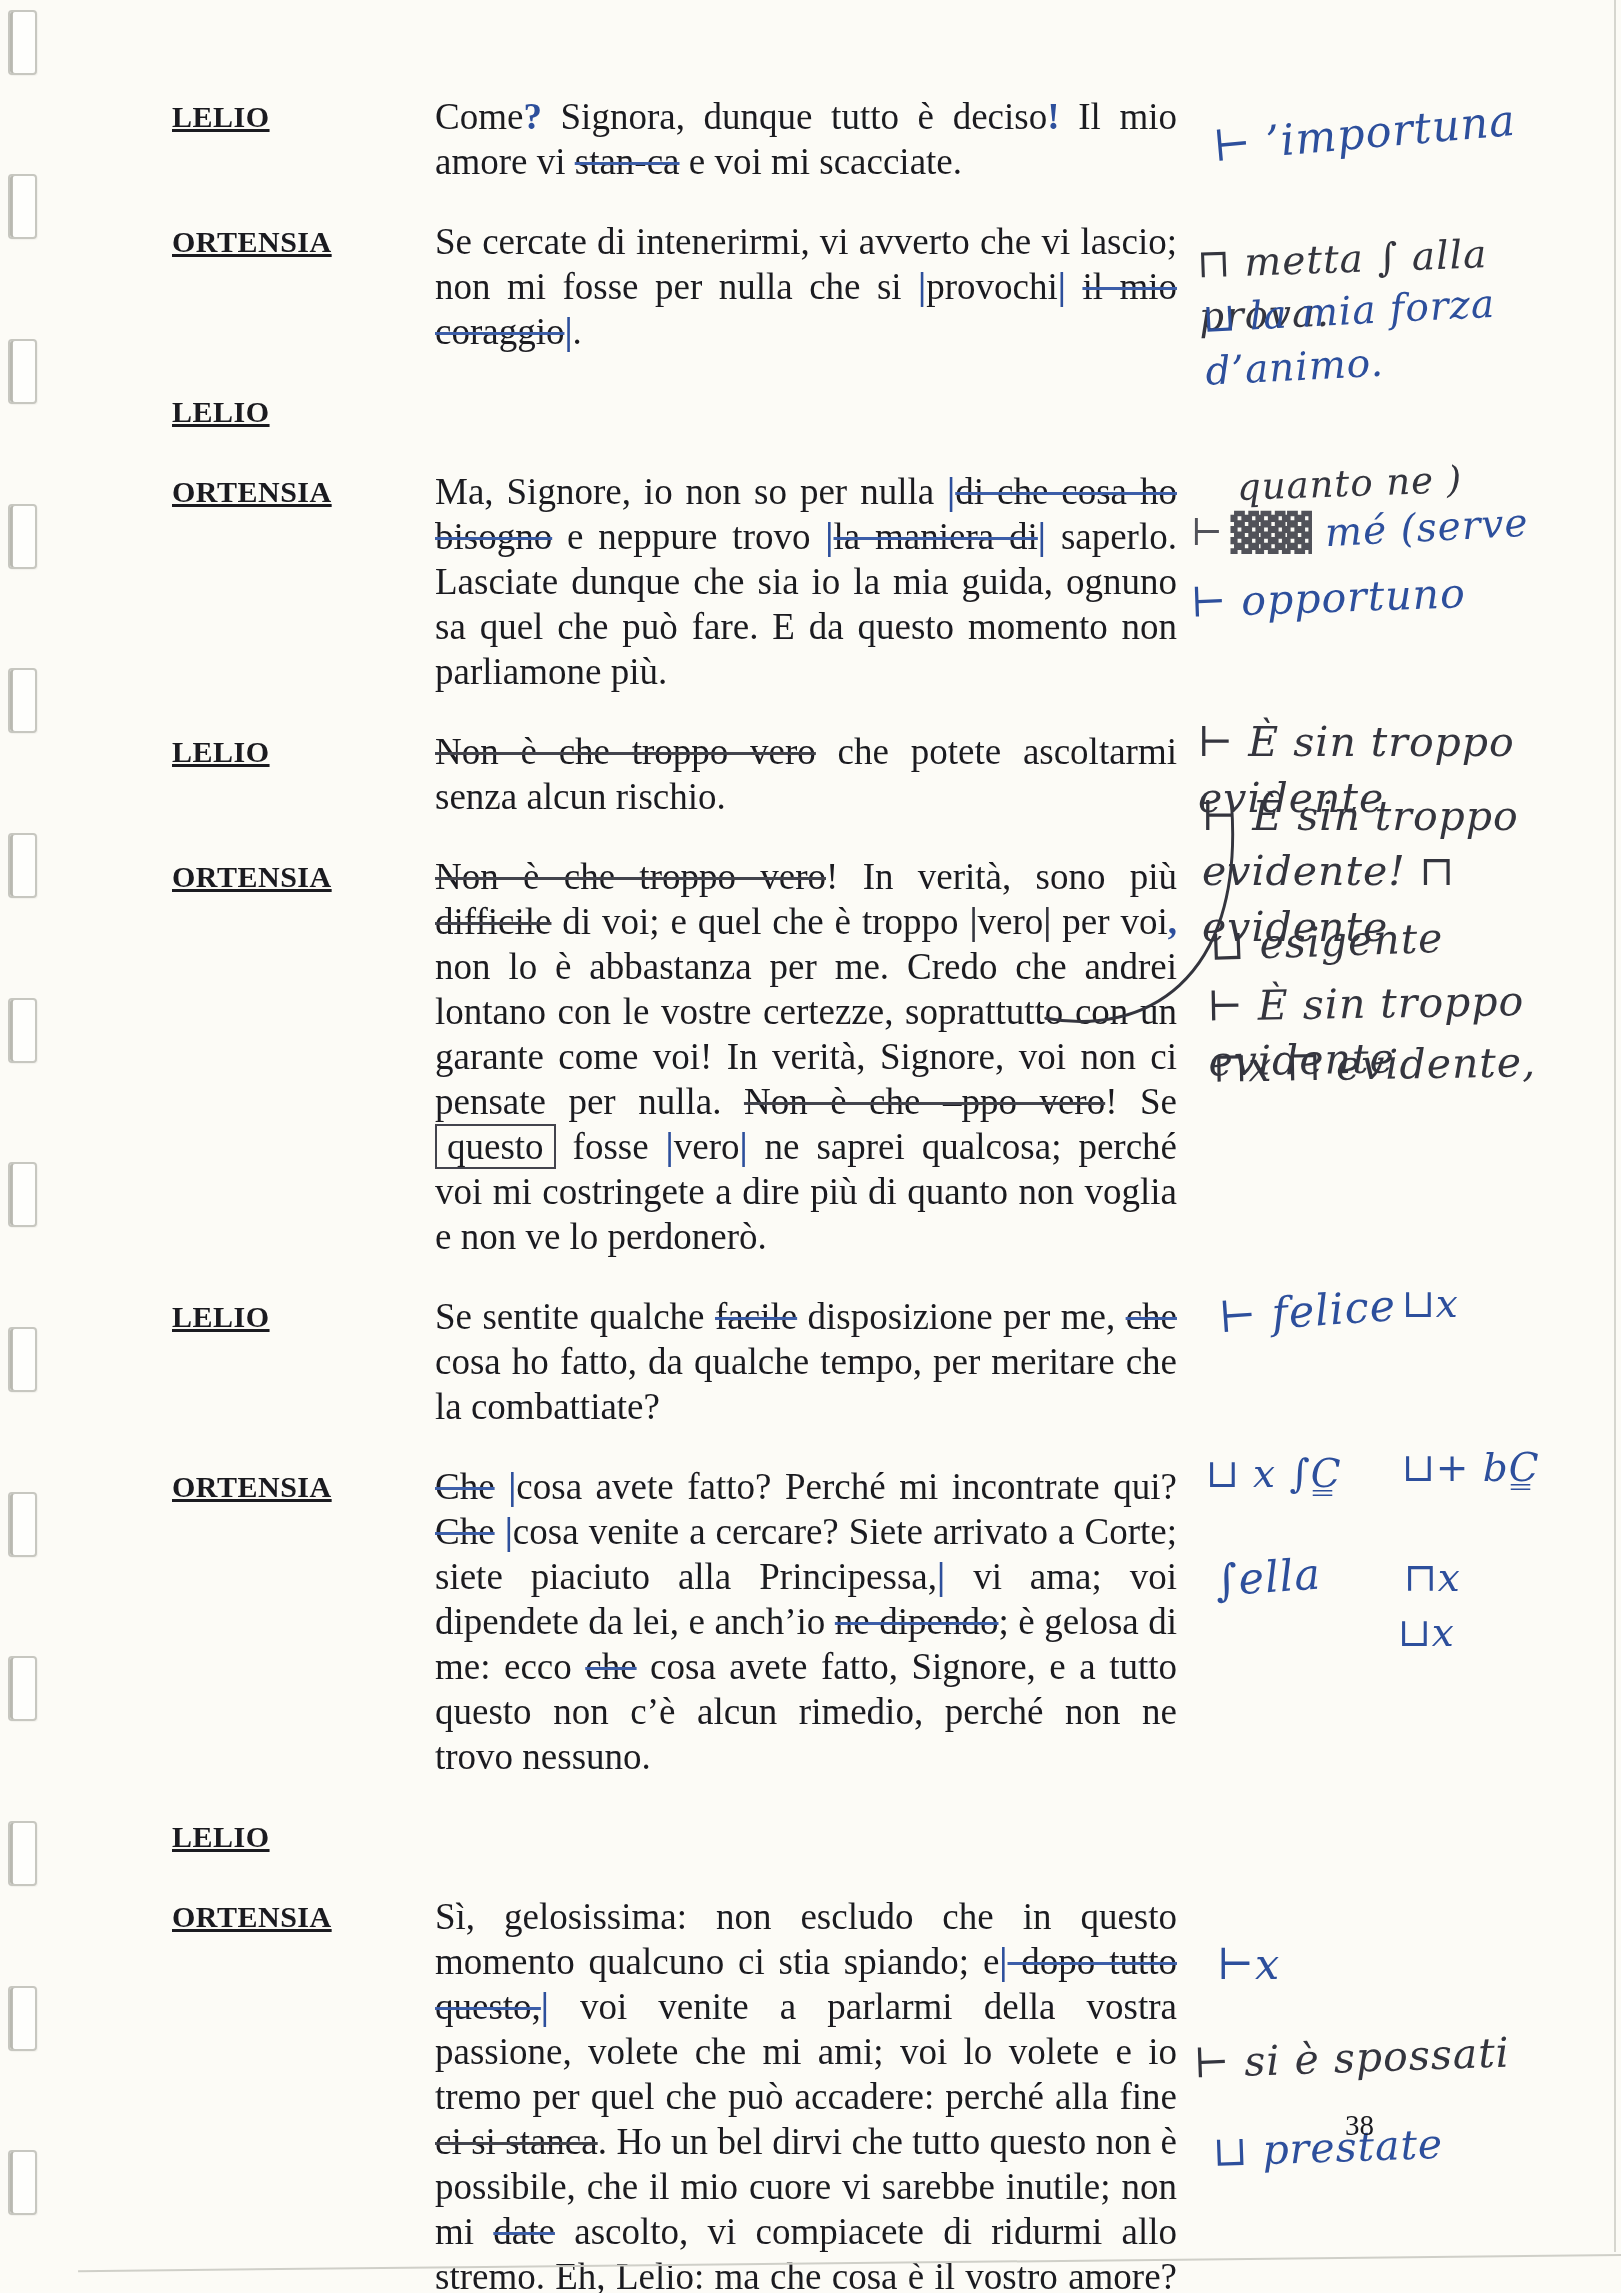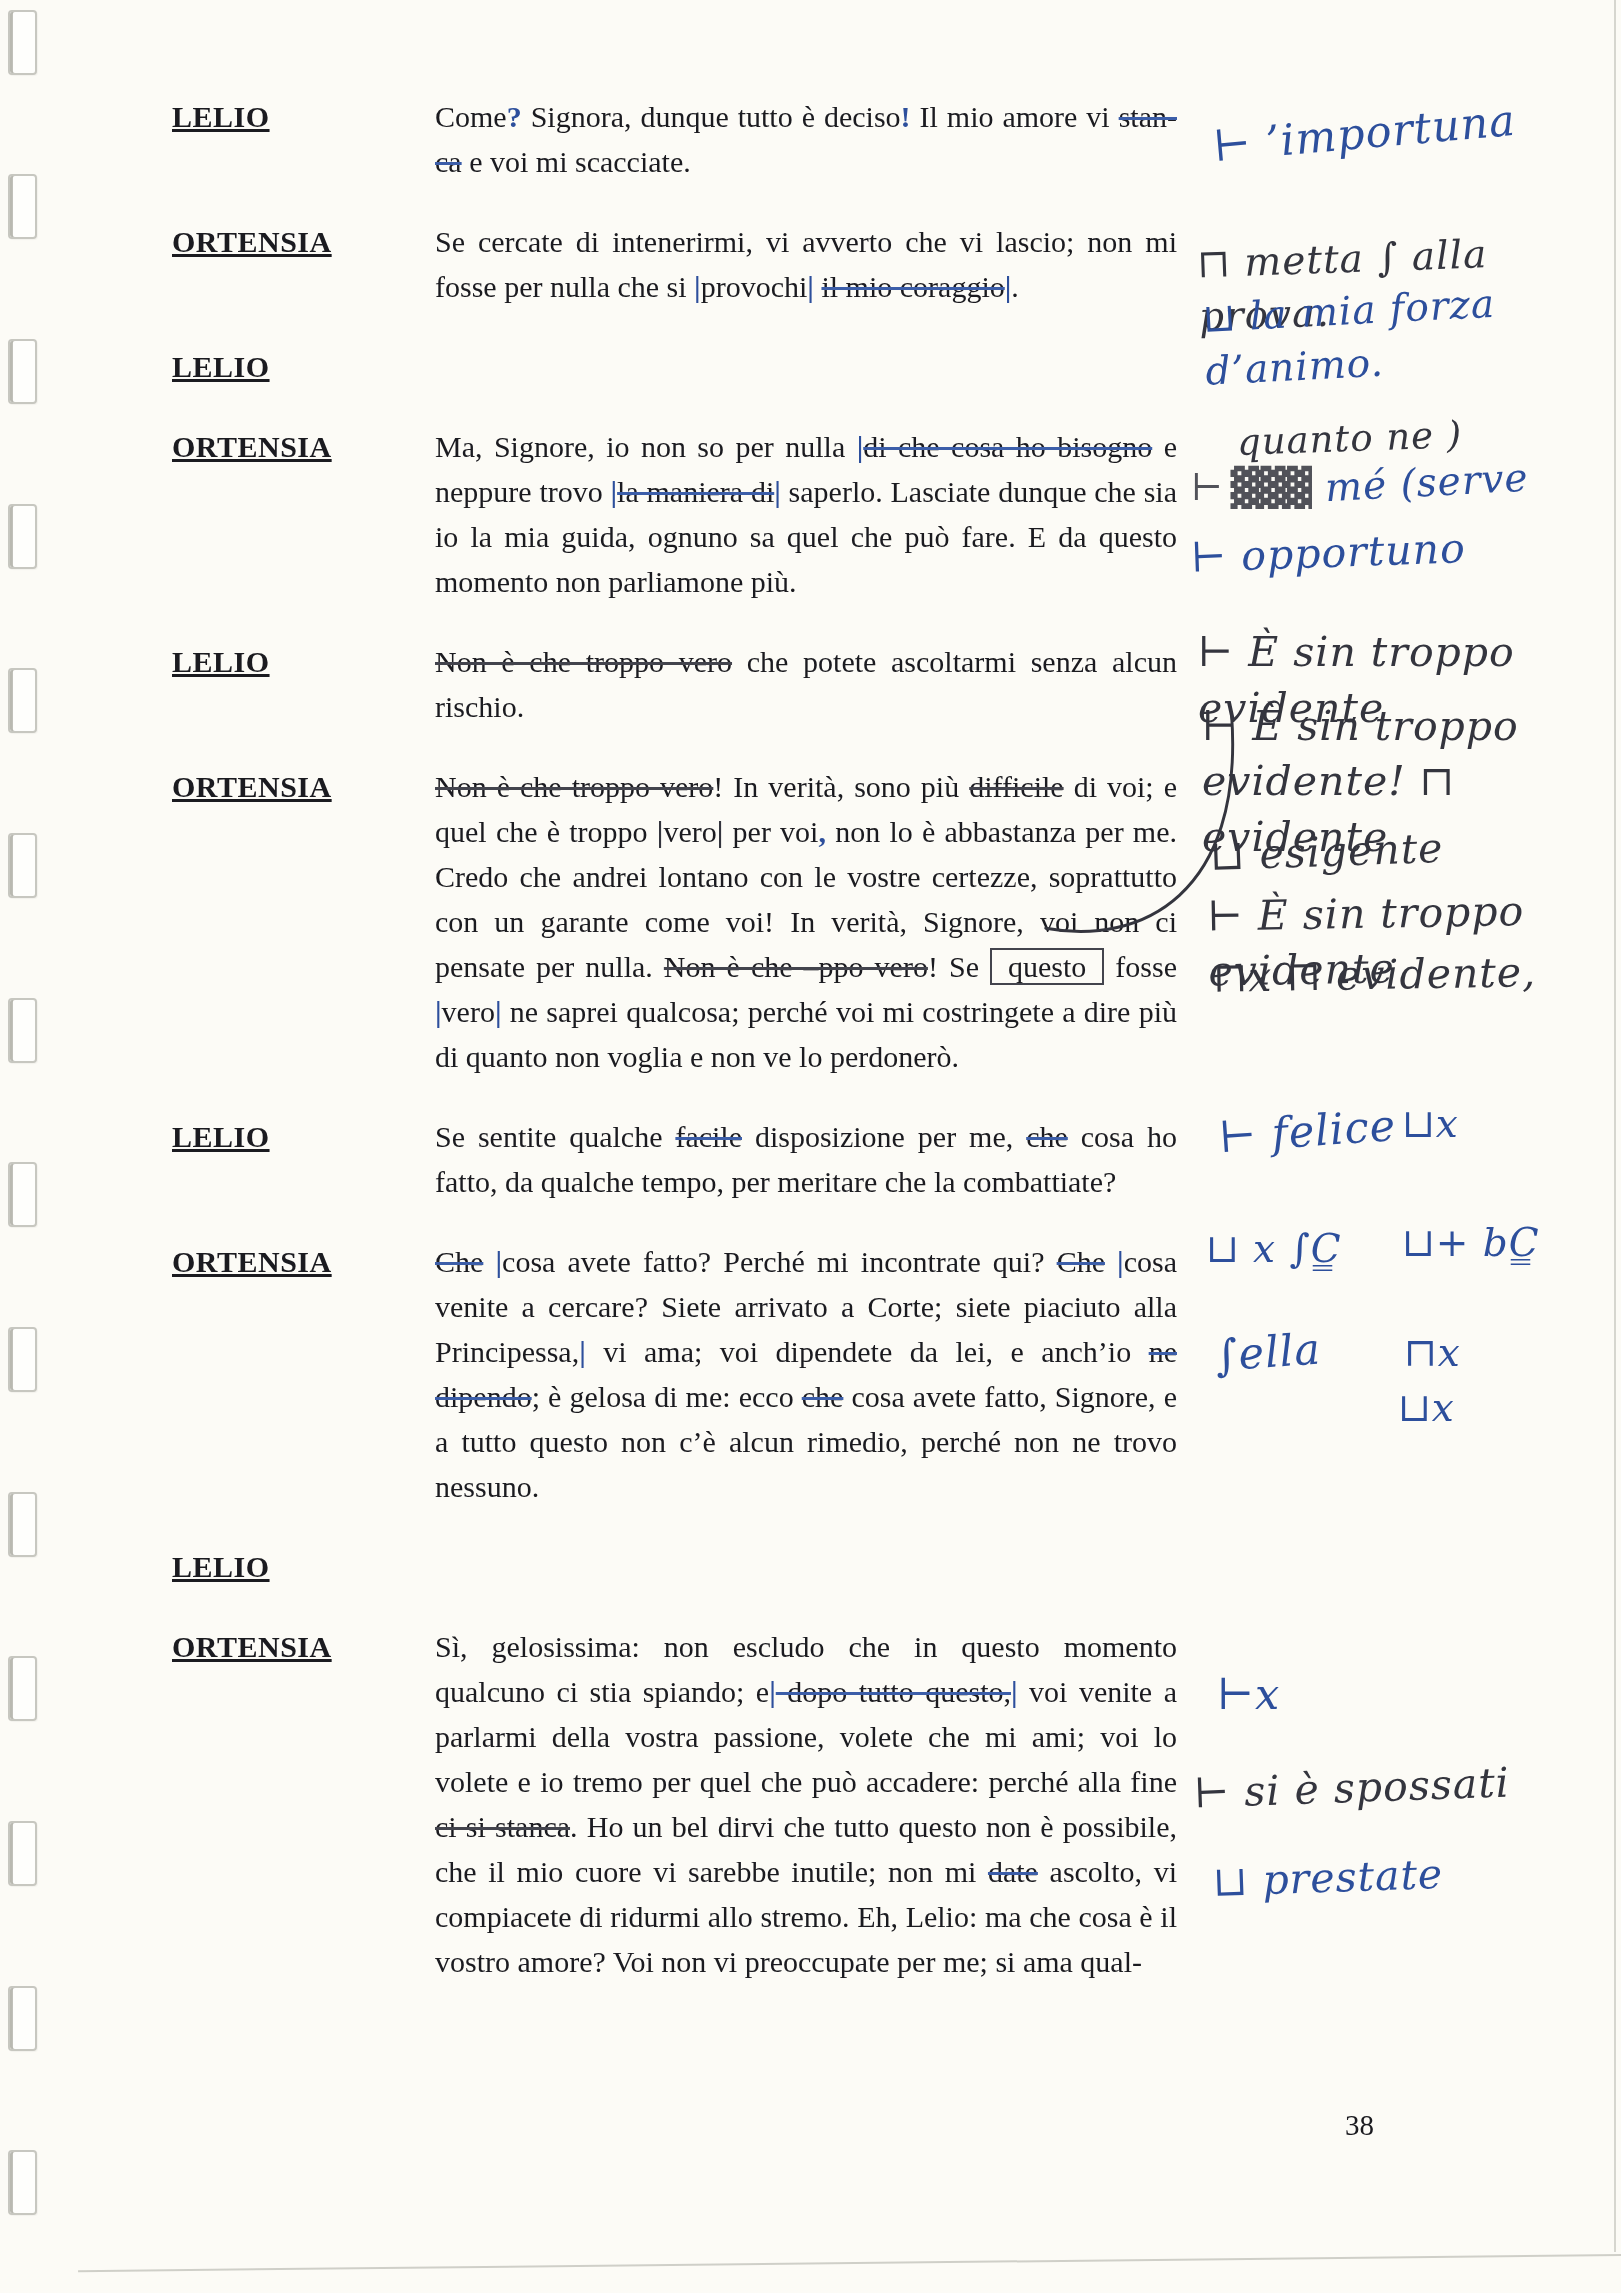--- a/index.html
+++ b/index.html
@@ -14,29 +14,29 @@
     color:var(--print,#1b1b20);
   }
   #dialogue{position:absolute;left:0;top:94px;width:1621px;}
   .block{position:relative;display:flex;margin-bottom:35px;}
   .speaker{
     width:263px;padding-left:172px;flex:none;
     font-weight:bold;font-size:30px;letter-spacing:0.5px;line-height:45px;text-decoration:underline;
   }
   .speech{
     width:742px;flex:none;
-    font-size:30px;line-height:45px;text-align:justify;
+    font-size:37px;line-height:45px;text-align:justify;
   }
   .direction{font-style:italic;margin-right:51px;}
   .seg-n{}
   .seg-sb{text-decoration:line-through;text-decoration-color:#3c5ea9;text-decoration-thickness:2.9px;}
   .seg-sd{text-decoration:line-through;text-decoration-color:#43444d;text-decoration-thickness:2.9px;}
   .seg-hwb{color:var(--ink-blue,#2d4f9c);font-weight:600;}
   .seg-hwd{color:var(--ink-dark,#34353e);font-weight:600;}
-  .seg-boxd{border:2px solid #43444d;padding:0 16px;}
+  .seg-boxd{border:2px solid #43444d;padding:0 10px;}
   .annotation{
     position:absolute;
     font-style:italic;
     white-space:pre-line;
     line-height:1.35;
     letter-spacing:1px;
     font-family:"DejaVu Serif","DejaVu Sans",serif;
     pointer-events:none;
   }
   .ink-blue{color:var(--ink-blue,#2d4f9c);}

